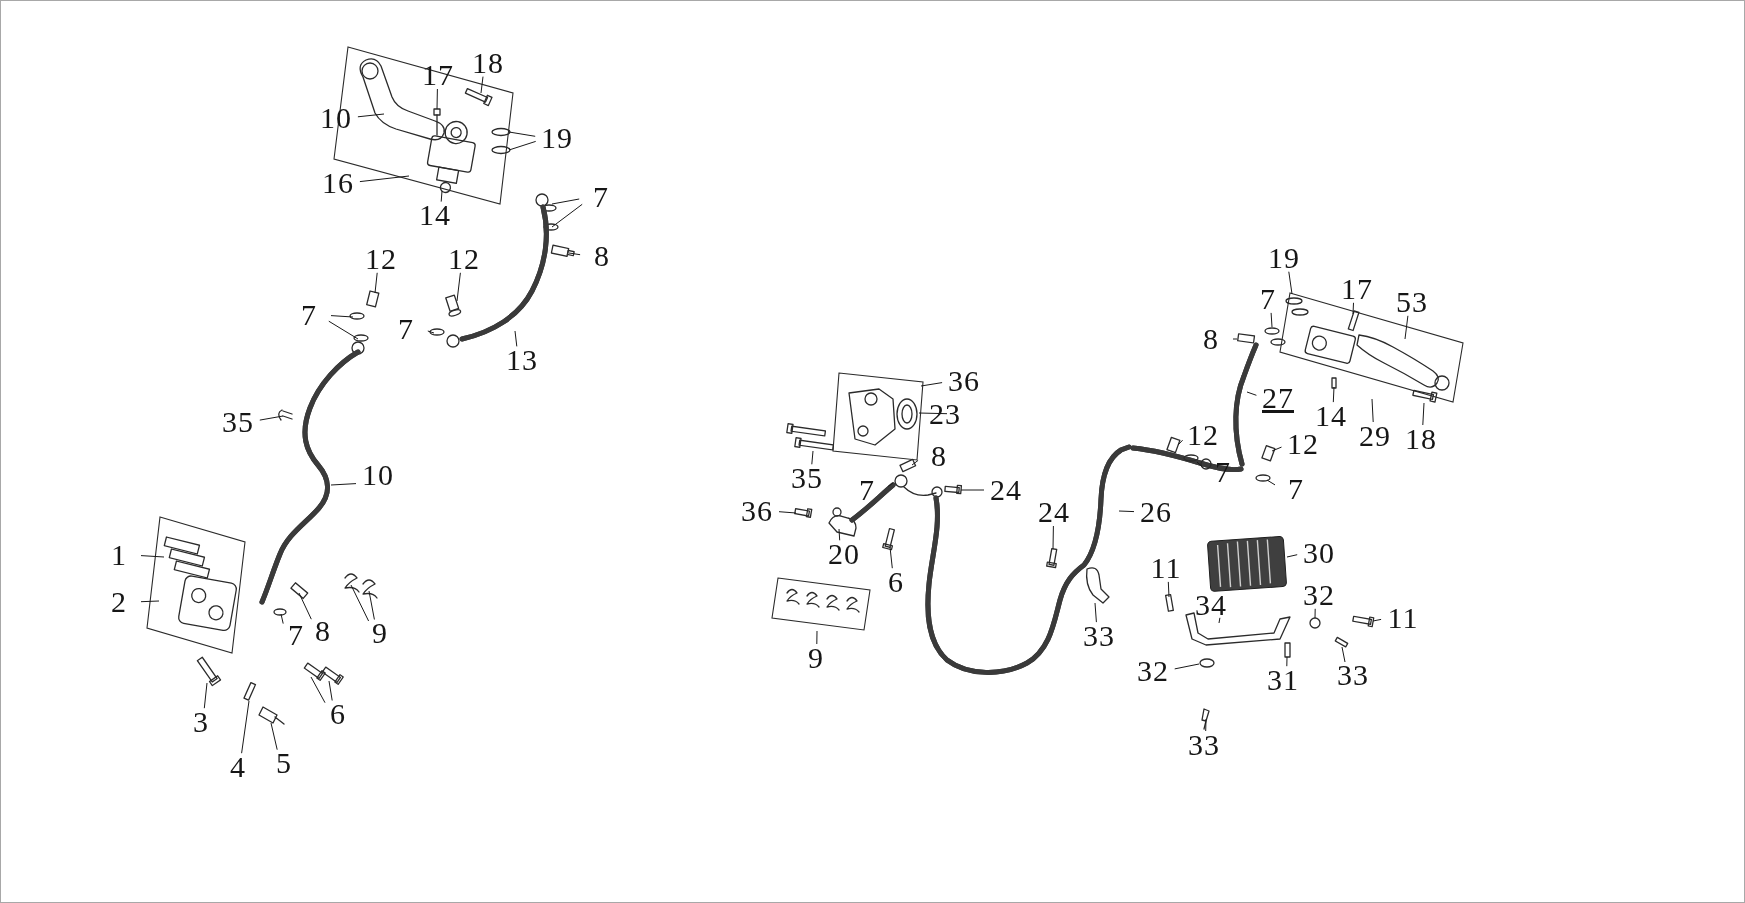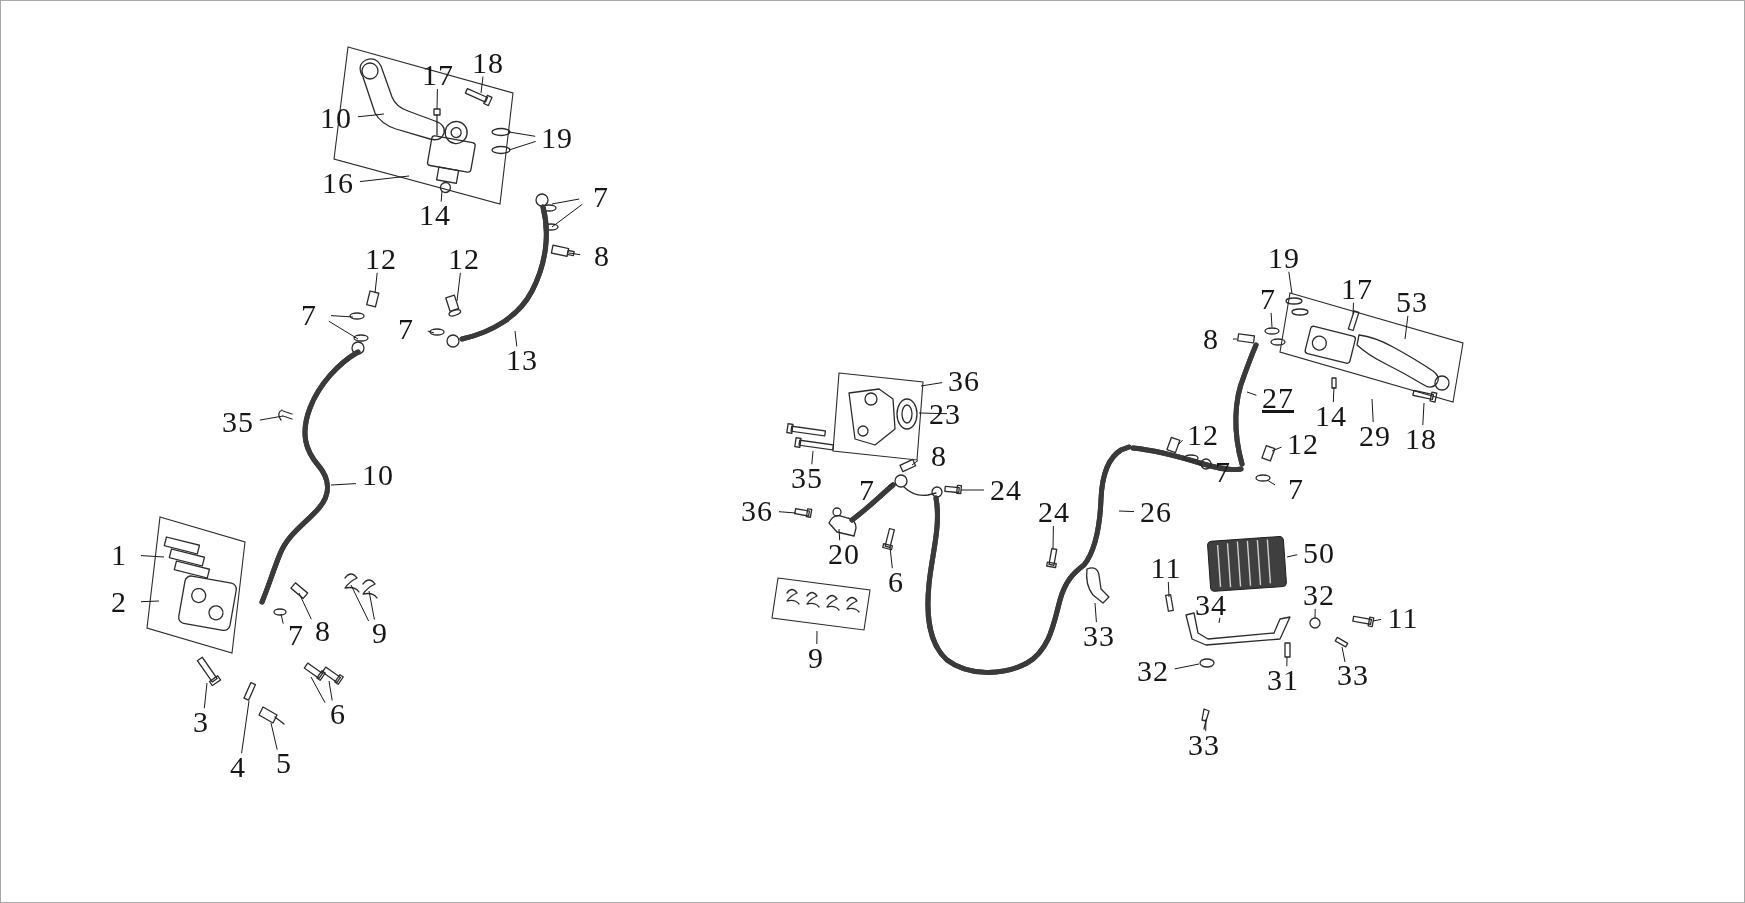--- a/index.html
+++ b/index.html
@@ -384,21 +384,21 @@
       <div class="callout" style="left: 1222px; top: 471px;">7</div>
       <div class="callout" style="left: 1295px; top: 488px;">7</div>
       <div class="callout" style="left: 756px; top: 510px; font-family: Liberation Serif, serif;">36</div>
       <div class="callout" style="left: 843px; top: 553px;">20</div>
       <div class="callout" style="left: 895px; top: 581px;">6</div>
       <div class="callout" style="left: 1053px; top: 511px;">24</div>
       <div class="callout" style="left: 1155px; top: 511px;">26</div>
       <div class="callout" style="left: 815px; top: 657px;">9</div>
       <div class="callout" style="left: 1098px; top: 635px;">33</div>
       <div class="callout" style="left: 1165px; top: 567px;">11</div>
-      <div class="callout" style="left: 1318px; top: 552px;">50</div>
+      <div class="callout" style="left: 1318px; top: 552px;">30</div>
       <div class="callout" style="left: 1210px; top: 604px;">34</div>
       <div class="callout" style="left: 1318px; top: 594px;">32</div>
       <div class="callout" style="left: 1402px; top: 617px;">11</div>
       <div class="callout" style="left: 1152px; top: 670px;">32</div>
       <div class="callout" style="left: 1282px; top: 679px;">31</div>
       <div class="callout" style="left: 1352px; top: 674px;">33</div>
       <div class="callout" style="left: 1203px; top: 744px;">33</div>
     </div>
 </div>
 

